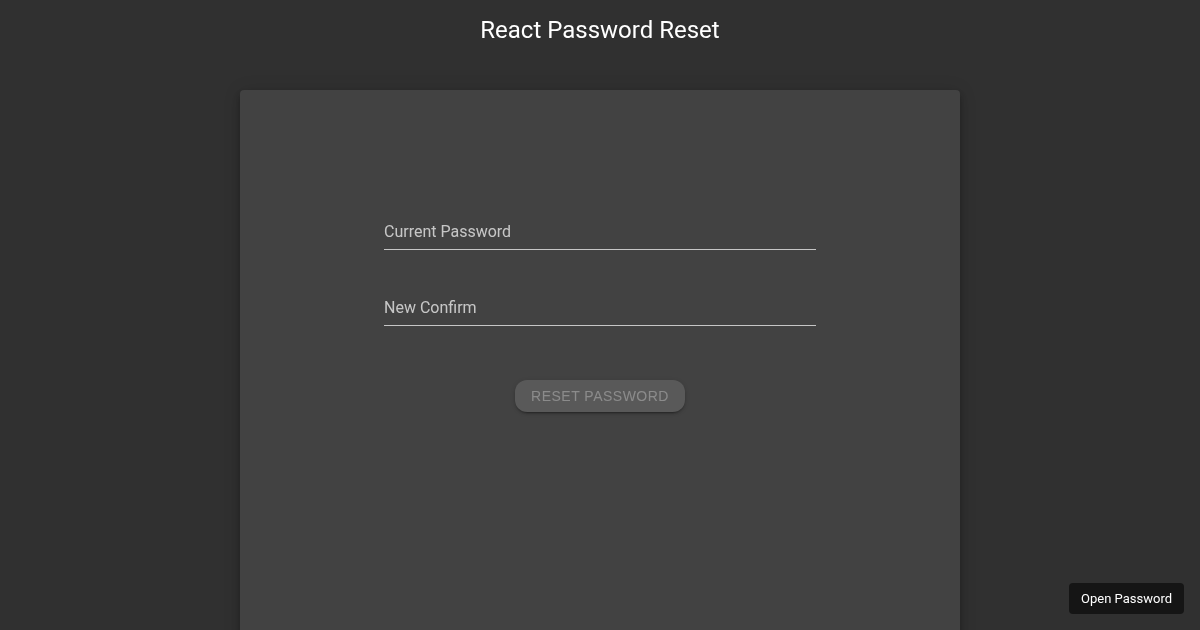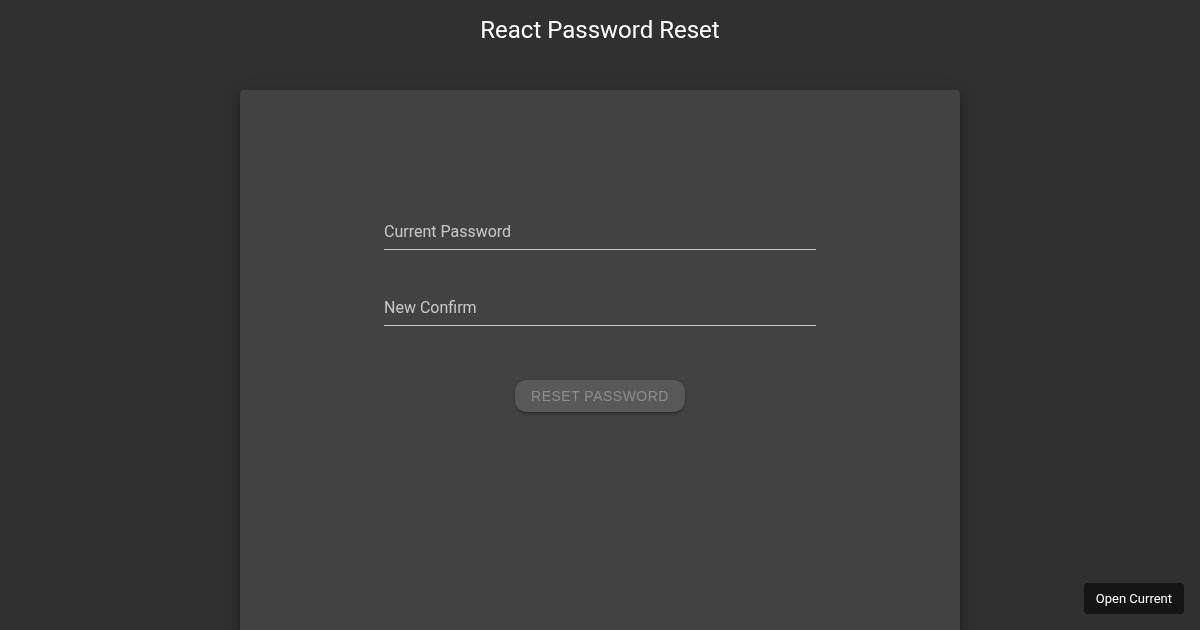--- a/index.html
+++ b/index.html
@@ -109,13 +109,13 @@
       </div>
       <div class="input-wrapper">
         <label class="input-label">New Confirm</label>
         <input type="password" class="input-field" value="" style="">
       </div>
       <button type="button" class="reset-button" disabled="">RESET PASSWORD</button>
     </form>
   </div>
 </div>
 
-<button class="open-sandbox">Open Current</button>
+<button class="open-sandbox">Open Password</button>
 
 </body></html>

